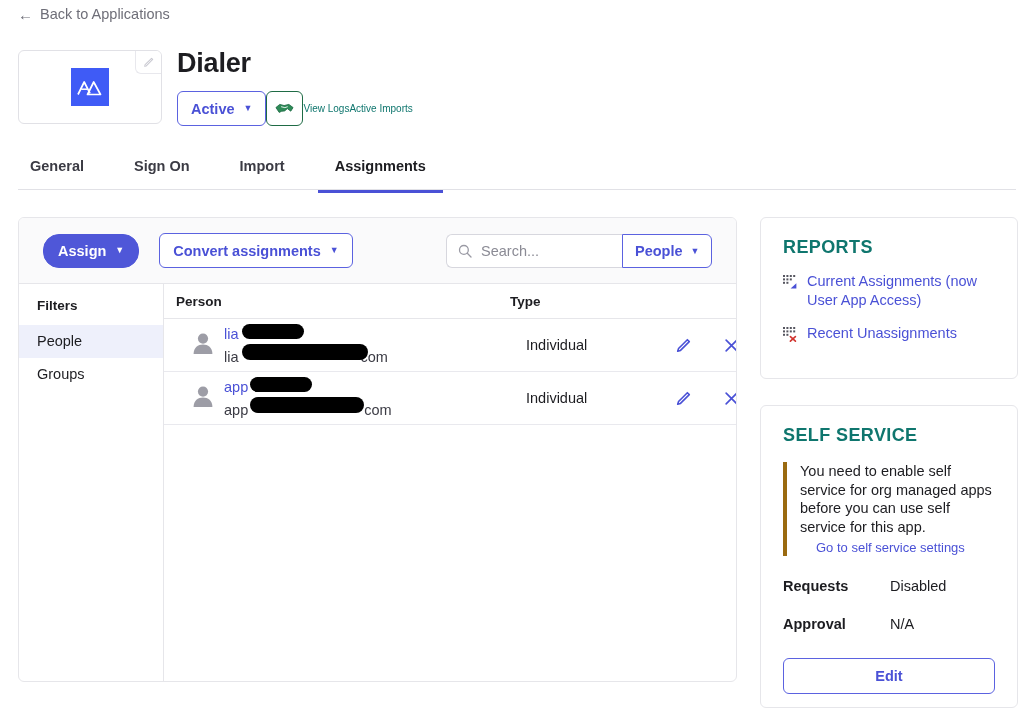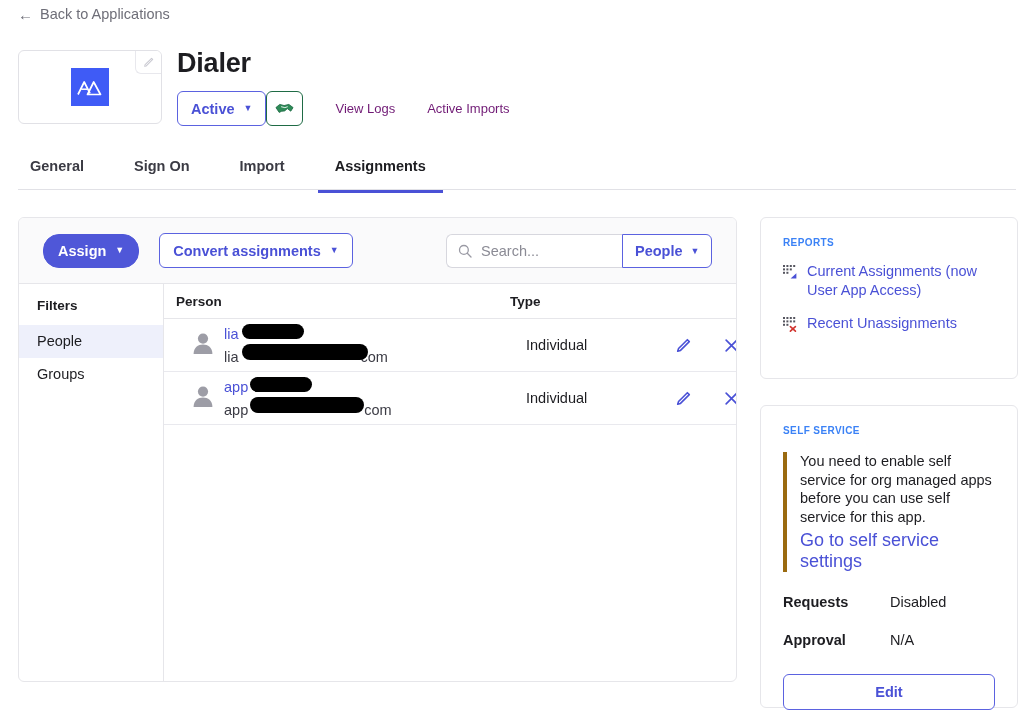--- a/index.html
+++ b/index.html
@@ -67,21 +67,21 @@
   }
   .caret { font-size: 9px; line-height: 1; }
   .icon-box-green {
     width: 37px; height: 35px;
     border: 1px solid #1f6b45; border-radius: 6px;
     background: #fff;
     display: flex; align-items: center; justify-content: center;
     cursor: pointer;
   }
   .hdr-link {
-    font-size: 13px; color: #701a75; cursor: pointer; white-space: nowrap; margin-left: 32px;
+    font-size: 10px; color: #0f766e; cursor: pointer; white-space: nowrap;
   }
 
   
   .tabs {
     position: absolute; left: 18px; top: 158px;
     width: 998px; height: 32px;
     border-bottom: 1px solid #e1e1e6;
     display: flex; align-items: flex-start; gap: 16px;
   }
   .tab {
@@ -177,42 +177,42 @@
   .side-card {
     position: absolute; left: 760px;
     width: 258px;
     border: 1px solid #e6e6ea; border-radius: 6px;
     background: #fff;
   }
   #reports-card { top: 217px; height: 162px; }
   #self-service-card { top: 405px; height: 303px; }
 
   .side-title {
-    font-size: 10px; font-weight: bold; letter-spacing: 0.4px;
-    color: #3b82f6; padding: 19px 0 0 22px;
+    font-size: 18px; font-weight: bold; letter-spacing: 0.4px;
+    color: #0f766e; padding: 19px 0 0 22px;
   }
   .report-link {
     display: flex; align-items: flex-start; gap: 9px;
     padding: 14px 22px 0 22px;
     font-size: 14.5px; color: #4a51d6; line-height: 1.32;
     cursor: pointer;
   }
   .report-link .rl-text { flex: 1; }
 
   .ss-note {
     margin: 16px 22px 0 22px;
     border-left: 4px solid #9a6a10;
     padding-left: 13px;
   }
   .ss-note p {
     margin: 0; font-size: 14.5px; line-height: 1.28; color: #1d1d21;
   }
   .ss-link {
     display: inline-block; margin-top: 4px;
-    font-size: 18px; color: #4a51d6; cursor: pointer;
+    font-size: 13px; color: #4a51d6; cursor: pointer; margin-left: 16px;
   }
   .kv-row {
     display: flex; align-items: center;
     padding: 0 22px; margin-top: 22px;
     font-size: 14.5px;
   }
   .kv-key { width: 107px; font-weight: bold; color: #1d1d21; flex: none; }
   .kv-val { color: #1d1d21; }
   .btn-edit {
     margin: 26px 22px 0 22px;

